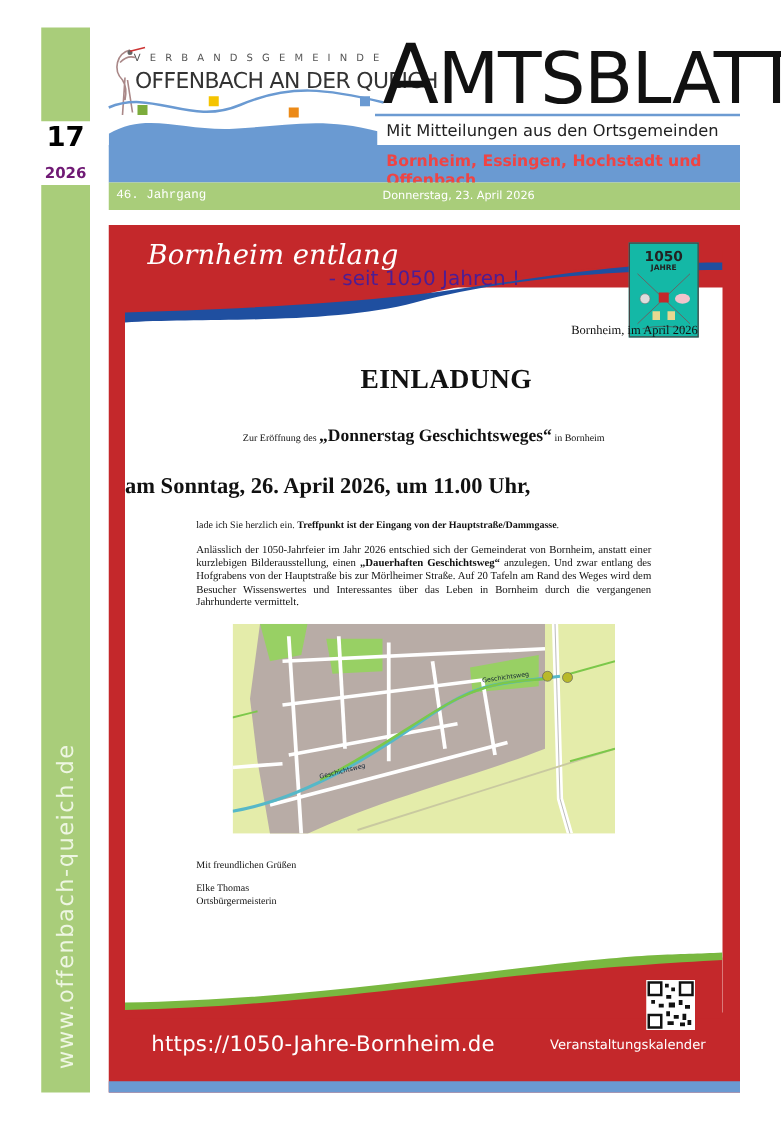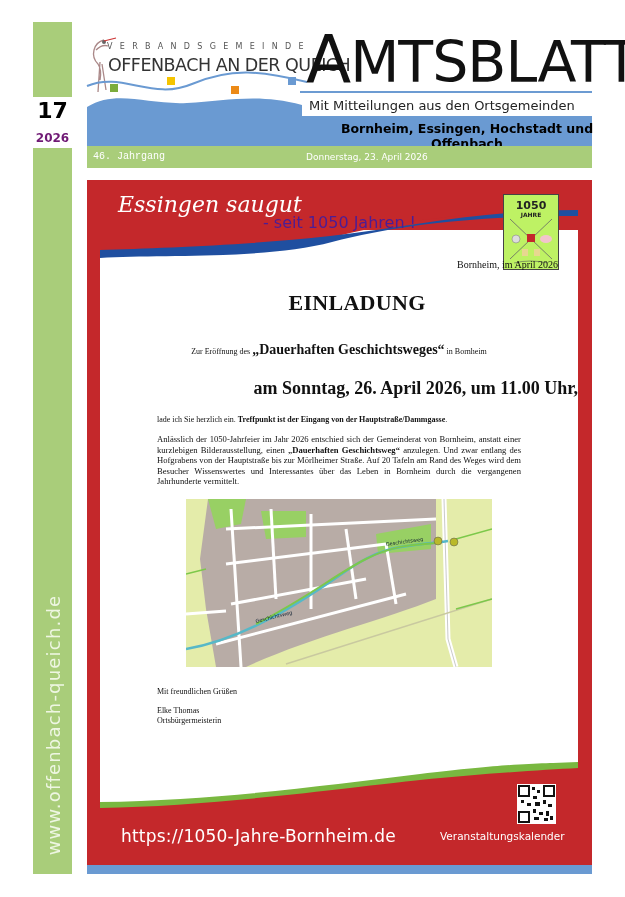--- a/index.html
+++ b/index.html
@@ -15,40 +15,40 @@
   #spine-url span { position:absolute; left:50%; top:50%; transform:translate(-50%,-50%) rotate(-90deg); white-space:nowrap; color:#eef6e2; font-size:18px; letter-spacing:1.2px; font-family:"DejaVu Sans", sans-serif; }
 
   
   #vg-label { left:107px; top:42px; font-size:8px; letter-spacing:7.3px; color:#555; font-family:"DejaVu Sans", sans-serif; }
   #vg-name { left:108px; top:55px; font-size:17.5px; color:#333; font-family:"DejaVu Sans", sans-serif; letter-spacing:-0.5px; }
   #amts-title { left:306px; top:30px; font-size:57px; color:#111; font-family:"DejaVu Sans", sans-serif; letter-spacing:-1px; line-height:60px; }
   #amts-title .big { font-size:66px; }
   #masthead-line { left:300px; top:91px; width:292px; height:2px; background:#6c9bd2; }
   #subtitle { left:309px; top:98px; font-size:13px; color:#222; font-family:"DejaVu Sans", sans-serif; }
   #blue-band { left:87px; top:116px; width:505px; height:30px; background:#6a9ad2; }
-  #communities { left:309px; top:121px; font-size:12.5px; color:#000000; font-weight:bold; font-family:"DejaVu Sans", sans-serif;text-align:center; }
+  #communities { left:309px; top:121px; font-size:12.5px; color:#ef4444; font-weight:bold; font-family:"DejaVu Sans", sans-serif; }
   #green-band { left:87px; top:146px; width:505px; height:22px; background:#a9cd7a; }
   #jahrgang { left:93px; top:151px; font-size:10px; color:#fff; font-family:Liberation Mono, monospace; }
   #date { left:306px; top:152px; font-size:9px; color:#fff; font-family:"DejaVu Sans", sans-serif;text-align:center; }
 
   
   #poster { left:87px; top:180px; width:505px; height:694px; background:#c4282b; }
   #poster-white { left:100px; top:230px; width:478px; height:580px; background:#fff; }
   #poster-tagline-script { left:118px; top:192px; color:#fff; font-family:"DejaVu Serif", serif; font-style:italic; font-size:22px; }
   #poster-tagline-rest { left:263px; top:199px; color:#4c1d95; font-size:16px; font-family:"DejaVu Sans", sans-serif;margin-top:14px; }
-  #badge { left:503px; top:194px; width:54px; height:74px; background:#bef264; border:1px solid #444; }
+  #badge { left:503px; top:194px; width:54px; height:74px; background:#14b8a6; border:1px solid #444; }
   #badge-title { left:0; top:4px; width:54px; text-align:center; font-weight:bold; font-size:11px; color:#222; font-family:"DejaVu Sans", sans-serif; }
   #badge-sub { left:0; top:16px; width:54px; text-align:center; font-weight:bold; font-size:6px; color:#222; font-family:"DejaVu Sans", sans-serif; }
 
   .serif { font-family:"Liberation Serif", serif; color:#111; }
   #place-date { left:425px; top:259px; font-size:10px;margin-left:32px; }
   #einladung { left:100px; top:290px; width:514px; text-align:center; font-size:22px; font-weight:bold; letter-spacing:0.3px; }
   #intro { left:100px; top:342px; width:478px; text-align:center; font-size:8px; }
   #intro b { font-size:14px; }
-  #when { left:100px; top:378px; width:478px; text-align:right; font-size:18px; font-weight:bold; }
+  #when { left:100px; top:378px; width:478px; text-align:left; font-size:18px; font-weight:bold; }
   #invite-line { left:157px; top:415px; font-size:8px; }
   #body-para { left:157px; top:434px; width:364px; font-size:8.6px; line-height:10.5px; text-align:justify; }
   #map { left:186px; top:499px; width:306px; height:168px; overflow:hidden; }
   #greeting { left:157px; top:687px; font-size:8px; }
   #signer-name { left:157px; top:706px; font-size:8px; }
   #signer-role { left:157px; top:716px; font-size:8px; }
   #qr { left:517px; top:784px; width:39px; height:40px; background:#fff; }
   #poster-url { left:121px; top:826px; color:#fff; font-size:17px; font-family:"DejaVu Sans", sans-serif; letter-spacing:0.2px; }
   #poster-cal { left:440px; top:830px; color:#fff; font-size:10.5px; font-family:"DejaVu Sans", sans-serif; }
   #footer-bar { left:87px; top:865px; width:505px; height:9px; background:#6a9ad2; }
@@ -97,41 +97,41 @@
 <svg class="abs" style="left:100px;top:200px" width="478" height="60">
   <path d="M0 0 L478 0 L478 12 C380 10, 300 20, 230 38 S 60 48, 0 52 Z" fill="#c4282b"></path>
   <path d="M0 50 C60 48, 150 45, 230 36 S 380 10, 478 10 L478 16 C380 16, 300 24, 232 42 S 60 54, 0 58 Z" fill="#1f4fa0"></path>
 </svg>
 
 <svg class="abs" style="left:100px;top:760px" width="478" height="55">
   <path d="M0 55 L0 46 C120 44, 220 30, 320 18 S 440 8, 478 6 L478 55 Z" fill="#c4282b"></path>
   <path d="M0 42 C120 40, 220 26, 320 14 S 440 4, 478 2 L478 8 C440 10, 380 14, 320 20 S 120 46, 0 48 Z" fill="#79b840"></path>
 </svg>
 
-<div class="abs" id="poster-tagline-script">Essingen saugut</div>
+<div class="abs" id="poster-tagline-script">Bornheim entlang</div>
 <div class="abs" id="poster-tagline-rest">- seit 1050 Jahren !</div>
 
 <div class="abs" id="badge">
   <div class="abs" id="badge-title">1050</div>
   <div class="abs" id="badge-sub">JAHRE</div>
   <svg class="abs" style="left:0;top:0" width="54" height="74">
     <line x1="6" y1="24" x2="48" y2="64" stroke="#666" stroke-width="0.8"></line>
     <line x1="48" y1="24" x2="6" y2="64" stroke="#666" stroke-width="0.8"></line>
     <rect x="23" y="39" width="8" height="8" fill="#c4282b"></rect>
     <circle cx="12" cy="44" r="4" fill="#ddd" stroke="#777" stroke-width="0.5"></circle>
     <ellipse cx="42" cy="44" rx="6" ry="4" fill="#f2c4cc"></ellipse>
     <rect x="18" y="54" width="6" height="7" fill="#e8d890"></rect>
     <rect x="30" y="54" width="6" height="7" fill="#e8d890"></rect>
     <path d="M10 68 q16 -4 34 0" stroke="#555" fill="none" stroke-width="0.6"></path>
   </svg>
 </div>
 
 <div class="abs serif" id="place-date">Bornheim, im April 2026</div>
 <div class="abs serif" id="einladung">EINLADUNG</div>
-<div class="abs serif" id="intro"><span>Zur Eröffnung des</span> <b>„Dauerhaften Geschichtsweges“</b> <span>in Bornheim</span></div>
+<div class="abs serif" id="intro"><span>Zur Eröffnung des</span> <b>„Donnerstag Geschichtsweges“</b> <span>in Bornheim</span></div>
 <div class="abs serif" id="when">am Sonntag, 26. April 2026, um 11.00 Uhr,</div>
 <div class="abs serif" id="invite-line"><span>lade ich Sie herzlich ein.</span> <b>Treffpunkt ist der Eingang von der Hauptstraße/Dammgasse</b><span>.</span></div>
 <div class="abs serif" id="body-para"><span>Anlässlich der 1050-Jahrfeier im Jahr 2026 entschied sich der Gemeinderat von Bornheim, anstatt einer kurzlebigen Bilderausstellung, einen</span> <b>„Dauerhaften Geschichtsweg“</b> <span>anzulegen. Und zwar entlang des Hofgrabens von der Hauptstraße bis zur Mörlheimer Straße. Auf 20 Tafeln am Rand des Weges wird dem Besucher Wissenswertes und Interessantes über das Leben in Bornheim durch die vergangenen Jahrhunderte vermittelt.</span></div>
 
 <div class="abs" id="map">
   <svg width="306" height="168">
     <rect width="306" height="168" fill="#e4ecaa"></rect>
     <path d="M22 0 L250 0 L250 100 C200 120, 120 140, 60 168 L30 168 L20 110 L14 60 Z" fill="#b8aca6"></path>
     <path d="M22 0 L60 0 L55 25 L30 30 Z" fill="#98d064"></path>
     <path d="M75 12 L120 12 L120 38 L80 40 Z" fill="#98d064"></path>

